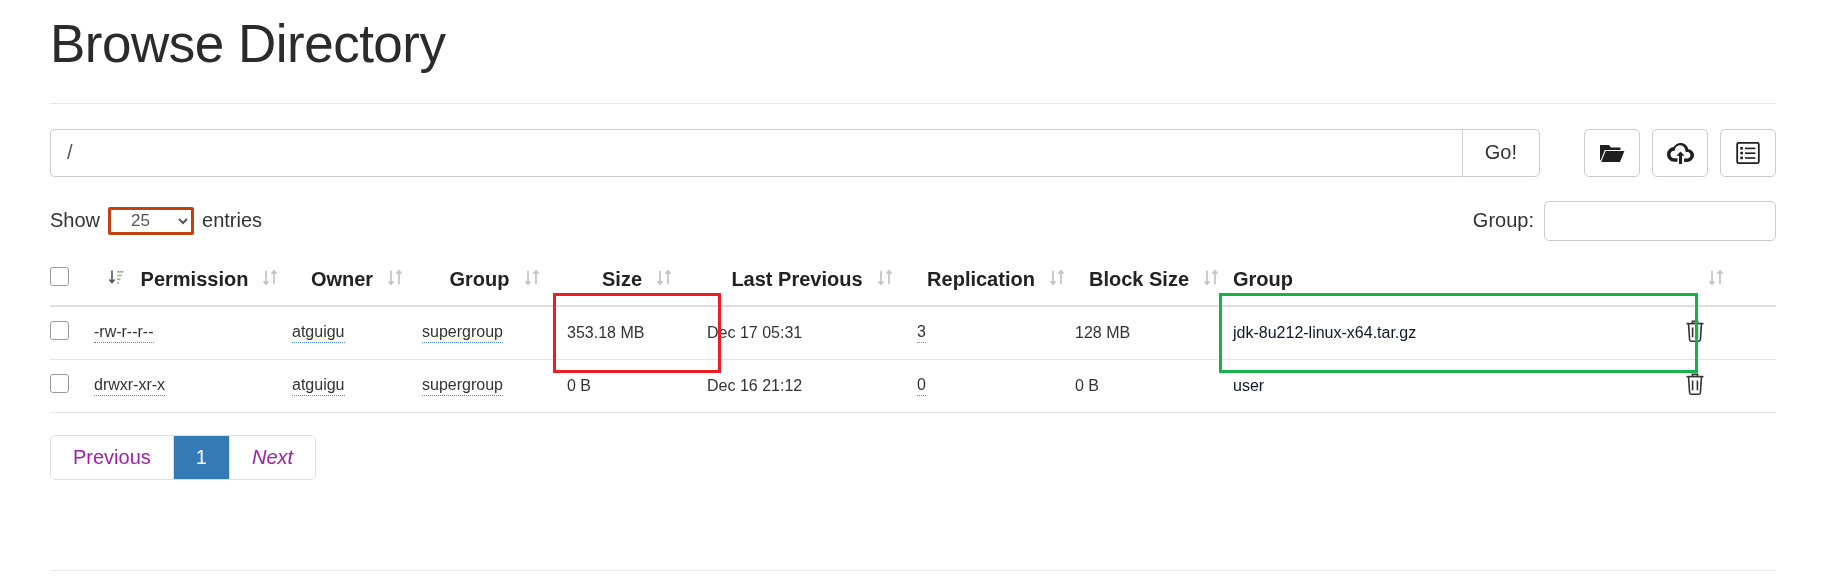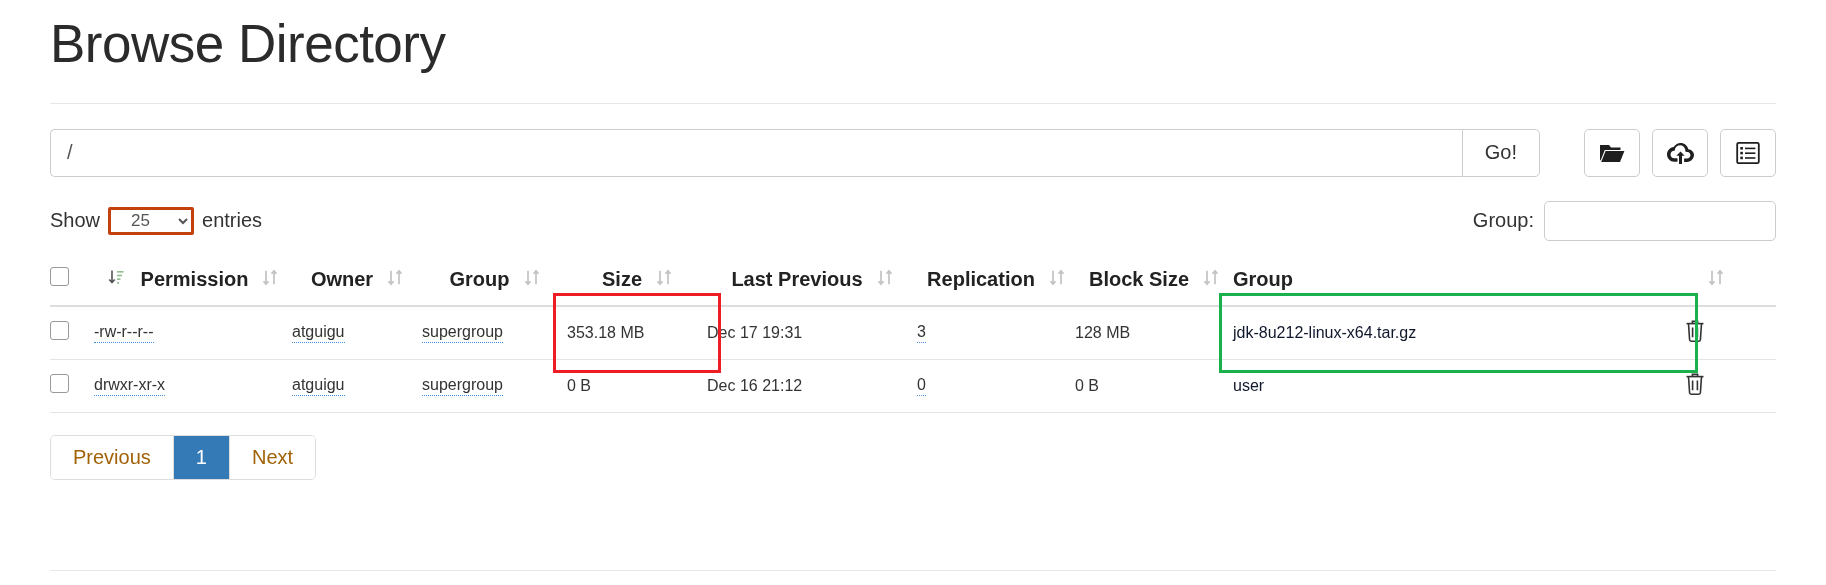--- a/index.html
+++ b/index.html
@@ -247,24 +247,24 @@
     border-radius: 5px;
     overflow: hidden;
   }
   .page-btn {
     font-family: "Liberation Sans", sans-serif;
     font-size: 20px;
     padding: 10px 22px;
     background: #ffffff;
     border: none;
     border-right: 1px solid #dddddd;
-    color: #a16207;
-    cursor: pointer;
-  }
-  .page-btn:last-child { border-right: none; }
+    color: #a21caf;
+    cursor: pointer;
+  }
+  .page-btn:last-child { border-right: none; font-style: italic; }
   .page-btn.active {
     background: #337ab7;
     color: #ffffff;
   }
 </style>
 </head>
 <body>
 
 <div class="page">
 
@@ -452,21 +452,21 @@
         <td>
           <span class="editable">atguigu</span>
         </td>
         <td>
           <span class="editable">supergroup</span>
         </td>
         <td id="cell-row1-size">
           <span>353.18 MB</span>
         </td>
         <td>
-          <span>Dec 17 19:31</span>
+          <span>Dec 17 05:31</span>
         </td>
         <td>
           <span class="editable">3</span>
         </td>
         <td>
           <span>128 MB</span>
         </td>
         <td id="cell-row1-name">
           <span class="name-link">jdk-8u212-linux-x64.tar.gz</span>
         </td>

